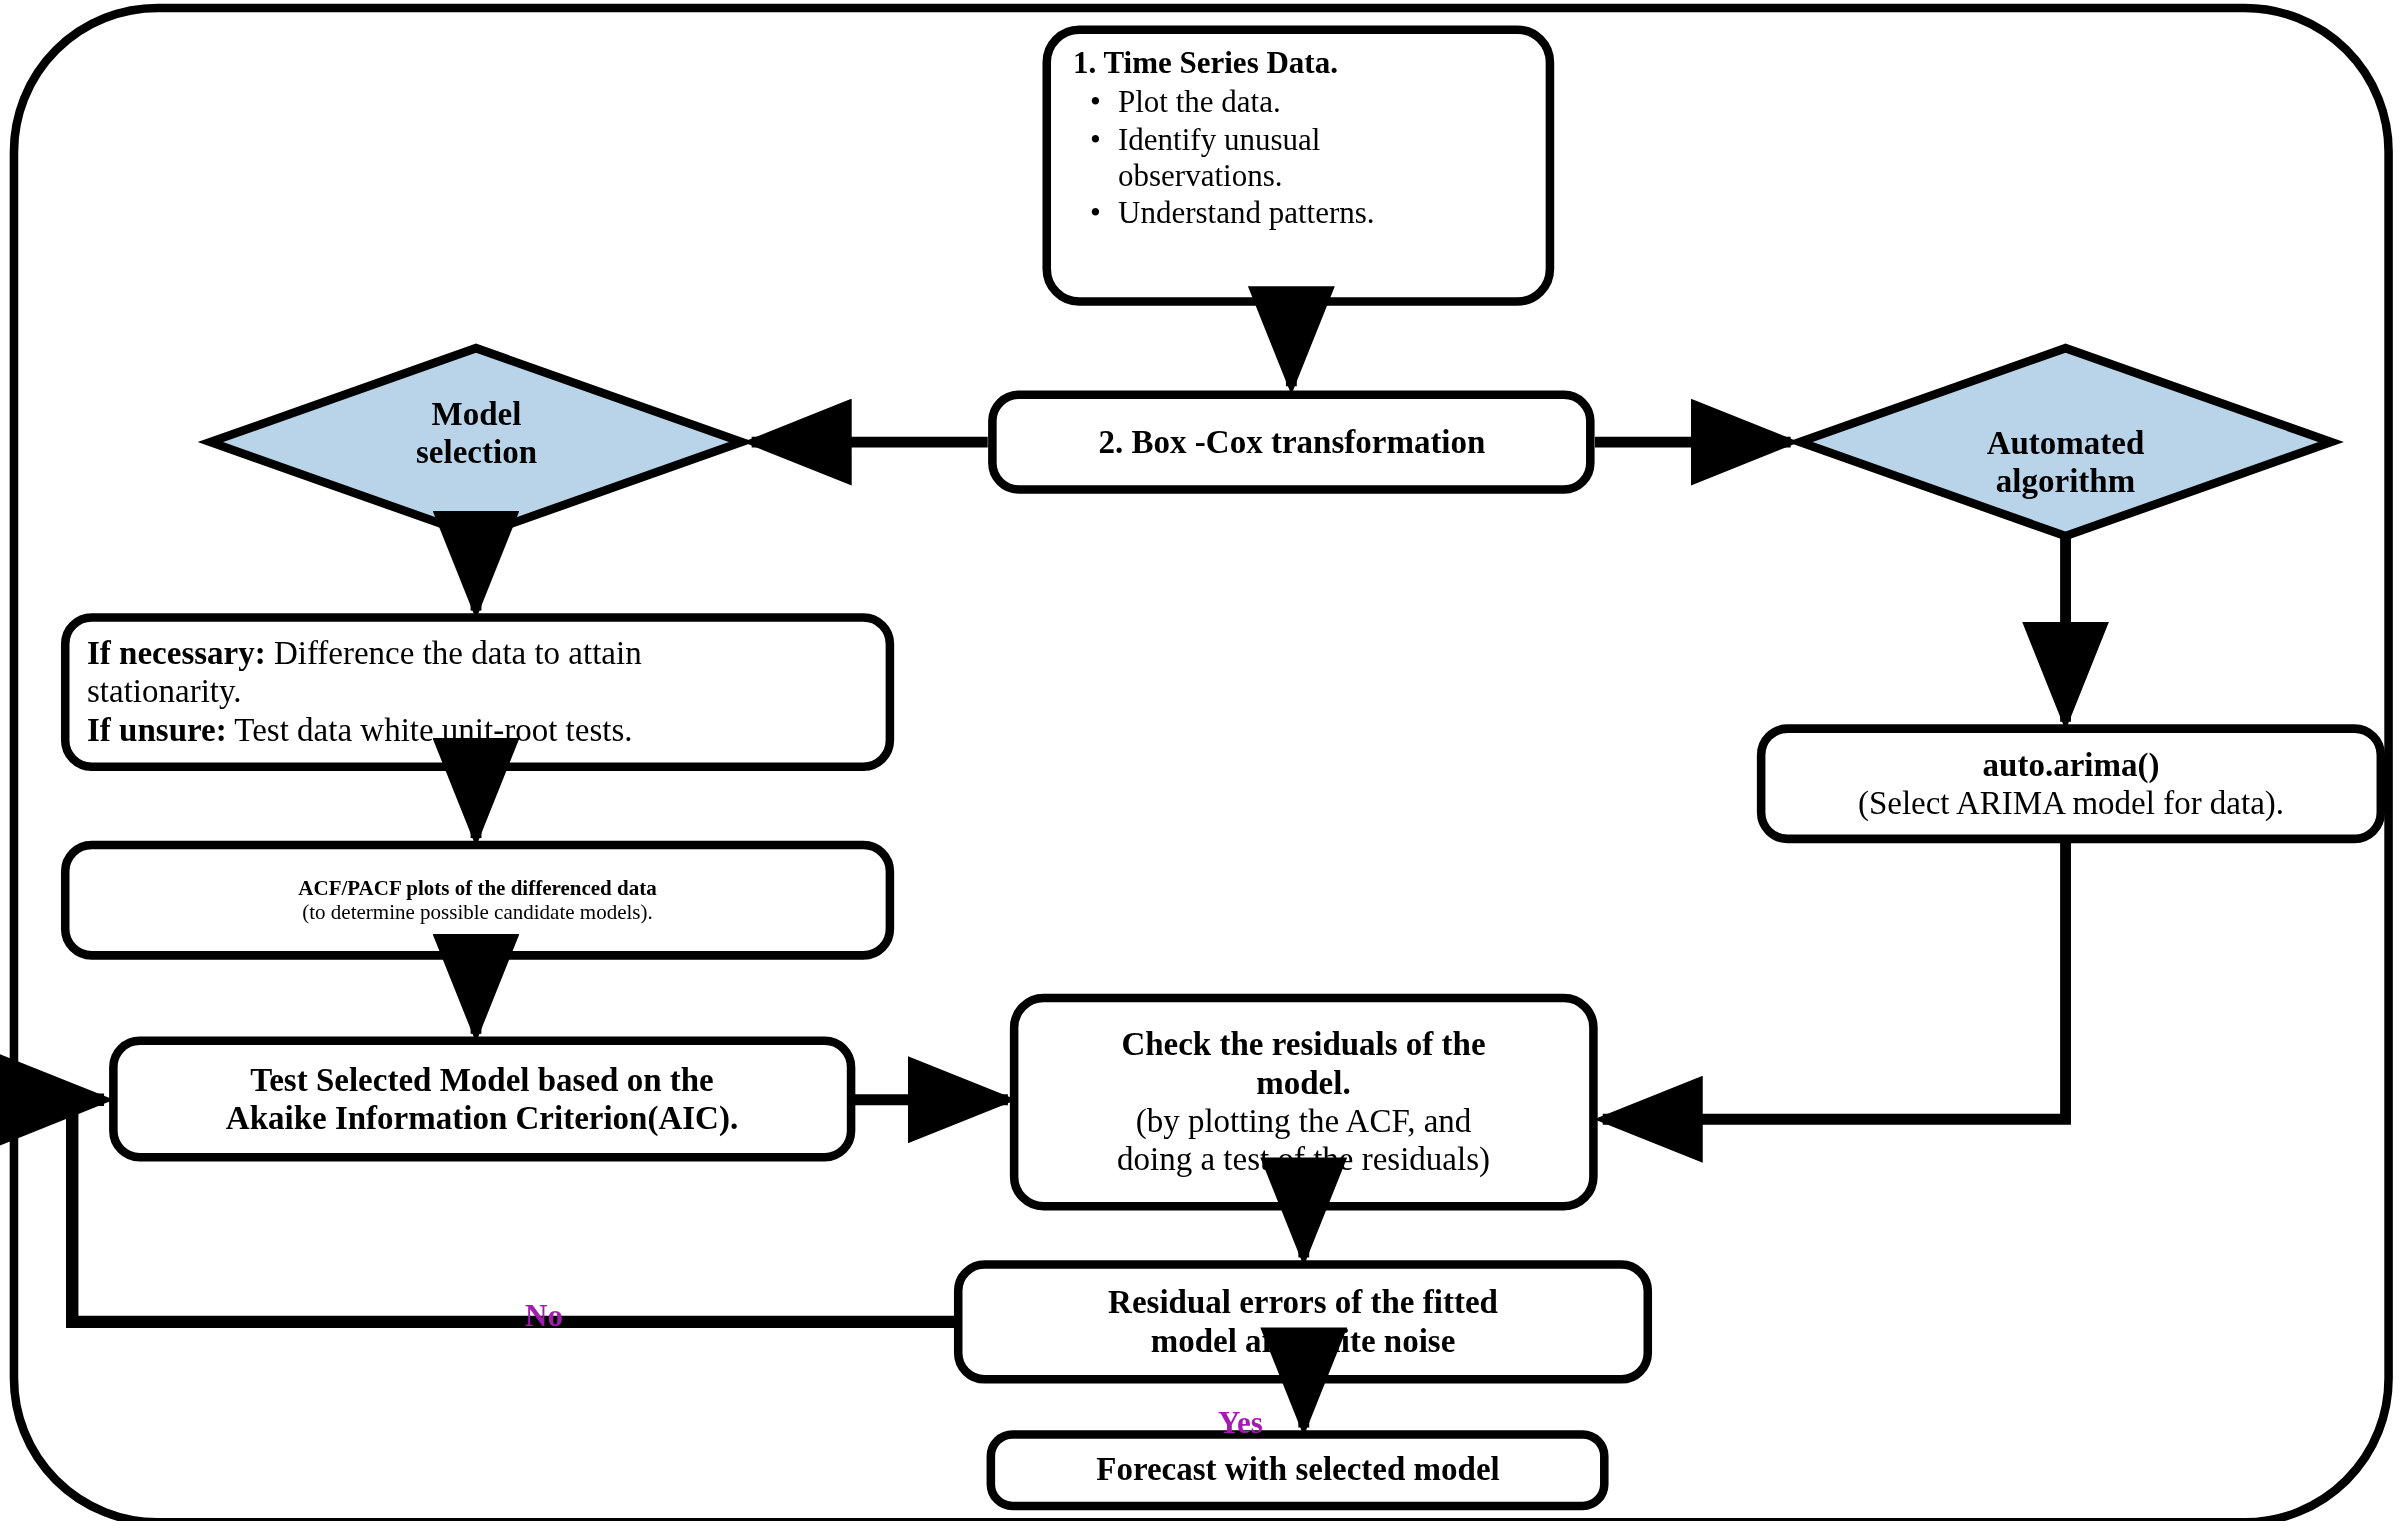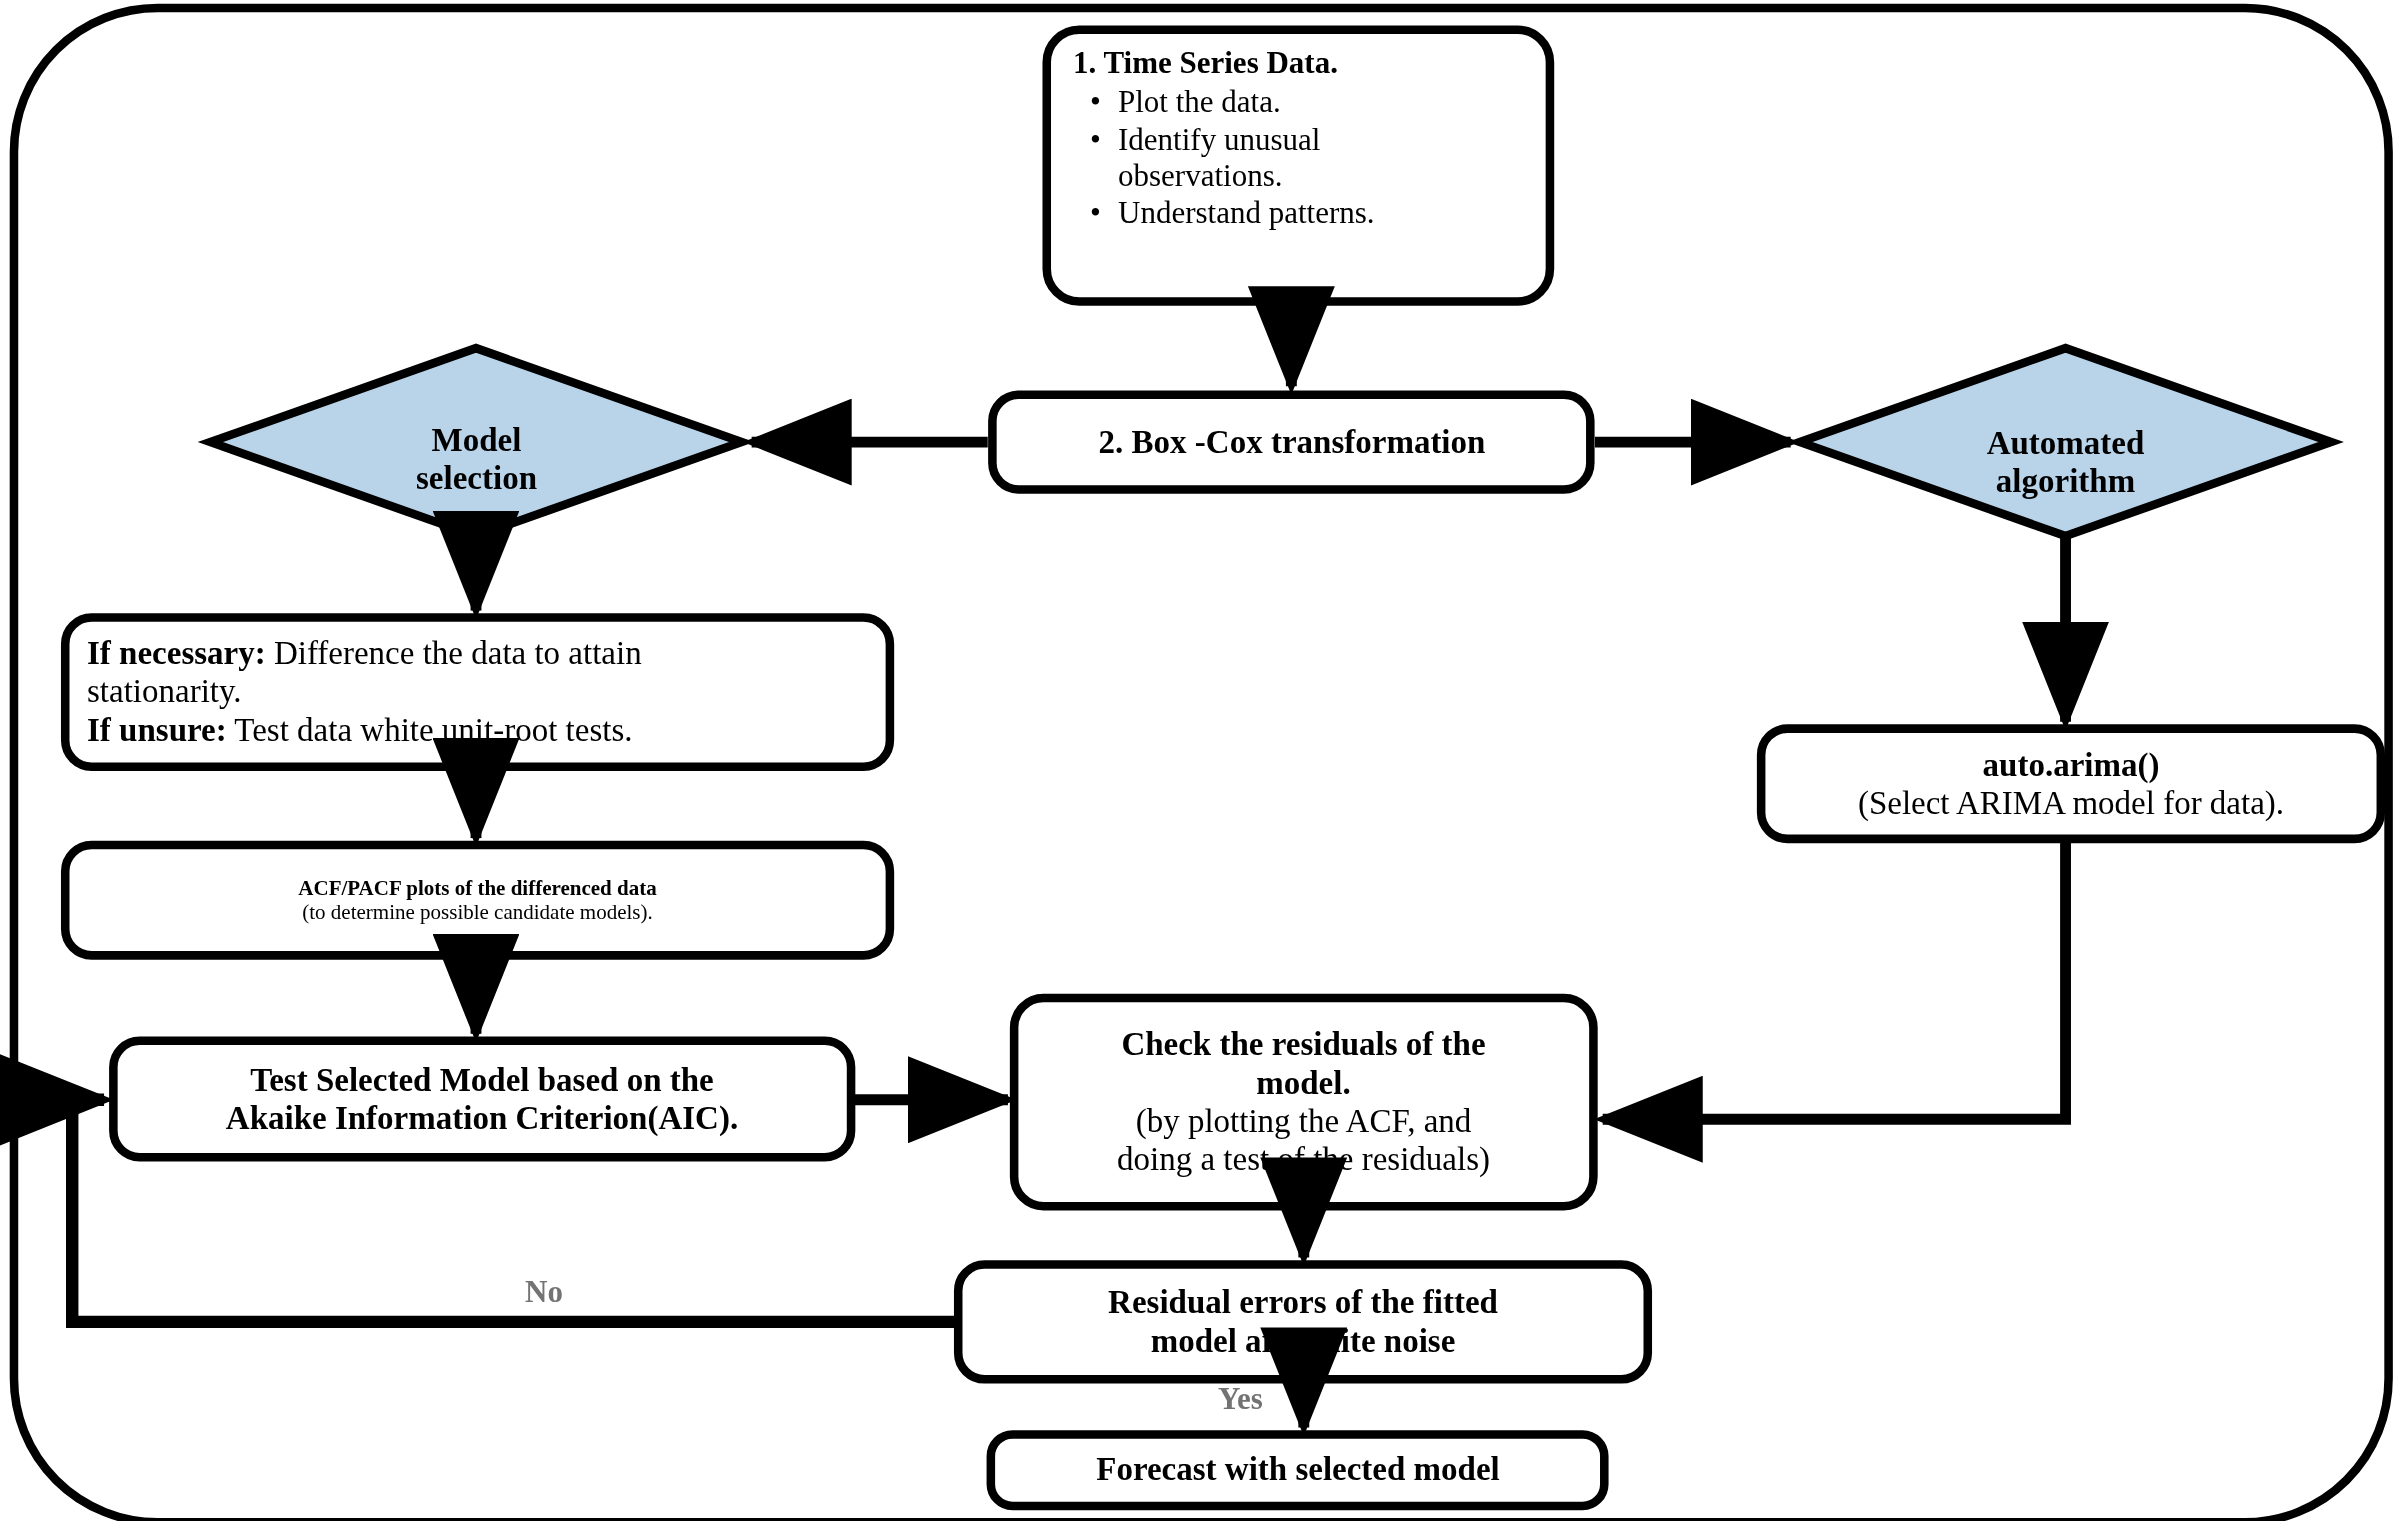--- a/index.html
+++ b/index.html
@@ -45,23 +45,24 @@
     width: 45px;
     flex: 0 0 45px;
     text-align: center;
     font-size: 31px;
     line-height: 1.16;
   }
   .bullet-body { flex: 1 1 auto; }
   .edge-label {
     position: absolute;
     font-weight: bold;
-    color: #737373;
+    color: #a21caf;
     pointer-events: none;
     white-space: nowrap;
+    margin-top: 24px;
   }
 </style>
 </head>
 <body>
 
 <div id="canvas">
 
   <svg class="layer" viewBox="0 0 3092 1971">
     <defs>
       <marker id="arrowhead" markerWidth="10" markerHeight="8" refX="9.2" refY="4" orient="auto" markerUnits="strokeWidth">
@@ -134,21 +135,21 @@
     <div class="bullet-row" style="margin-top:1.6px;">
       <div class="bullet-dot">•</div>
       <div class="bullet-body tline">Understand patterns.</div>
     </div>
   </div>
 
   <div class="node-text" style="left:993px; top:395px; width:598px; height:95px; font-size:33px;">
     <div class="tline bold ctr">2. Box -Cox transformation</div>
   </div>
 
-  <div class="node-text" style="left:304px; top:365px; width:345px; height:188px; font-size:33px;">
+  <div class="node-text" style="left:304px; top:339px; width:345px; height:188px; font-size:33px;">
     <div class="tline bold ctr">Model</div>
     <div class="tline bold ctr">selection</div>
   </div>
 
   <div class="node-text" style="left:1893px; top:368px; width:345px; height:188px; font-size:33px;">
     <div class="tline bold ctr">Automated</div>
     <div class="tline bold ctr">algorithm</div>
   </div>
 
   <div class="node-text" style="left:65px; top:617px; width:825px; height:149px; padding:7.8px 20px 7.8px 22px; font-size:33px;">

